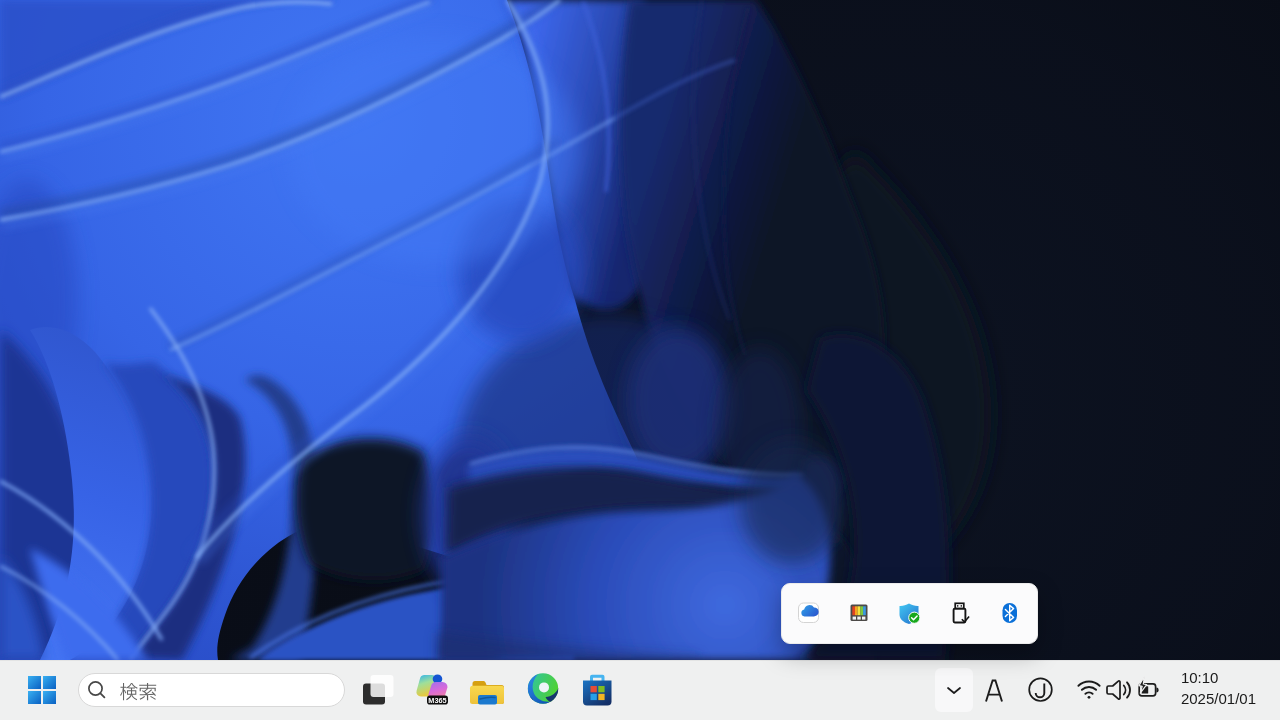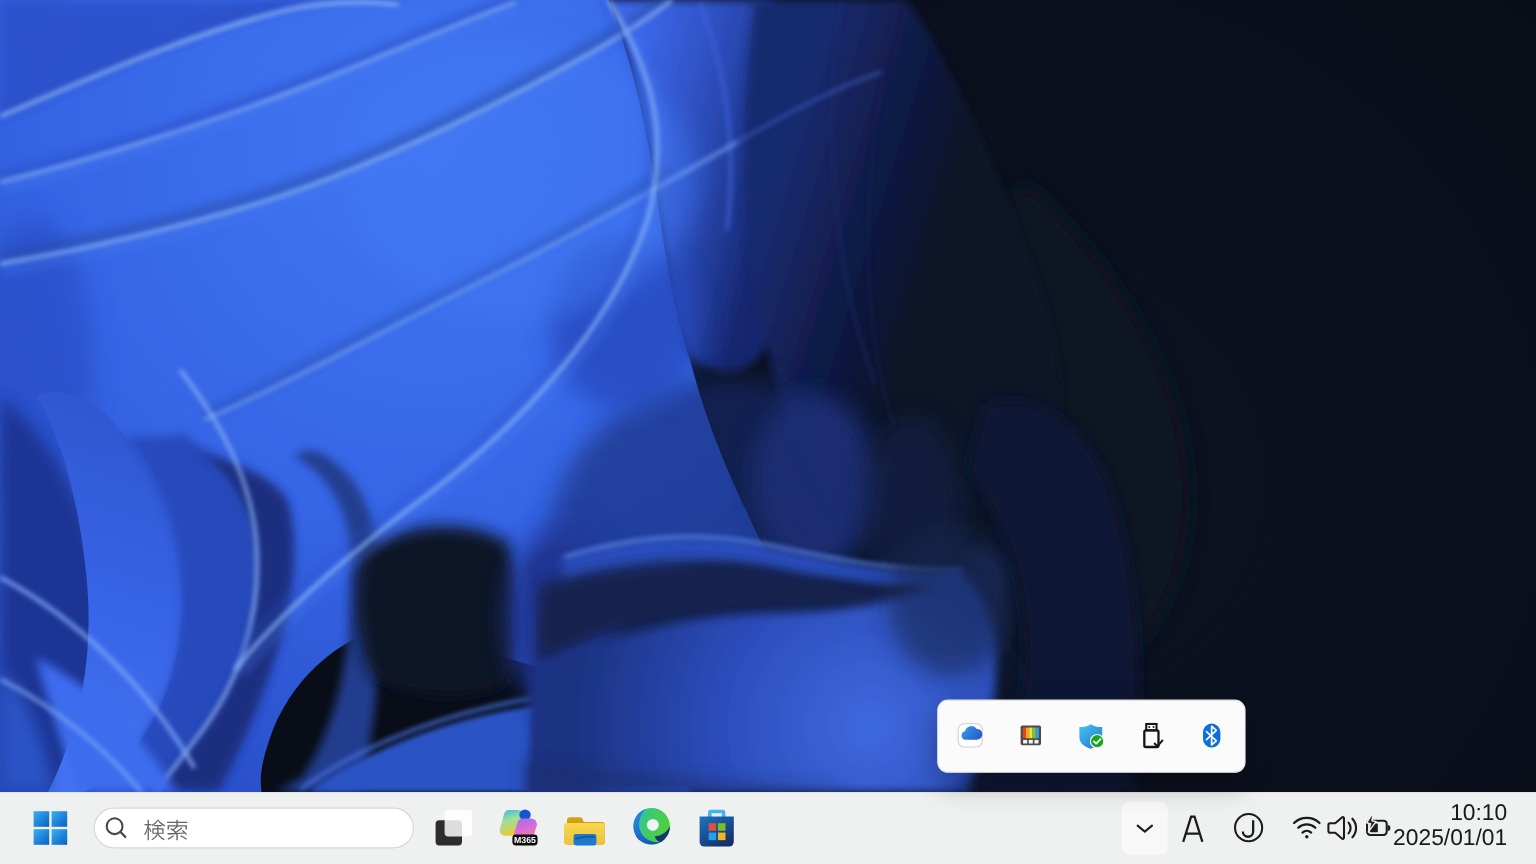--- a/index.html
+++ b/index.html
@@ -5,22 +5,22 @@
   html,body{margin:0;padding:0;width:1280px;height:720px;overflow:hidden;
     font-family:"Liberation Sans",sans-serif;}
   #stage{position:relative;width:1280px;height:720px;background:#0a0f1e;}
   #wall{position:absolute;left:0;top:0;}
   #taskbar{position:absolute;left:0;top:660px;width:1280px;height:60px;
     background:#eff0f0;border-top:1px solid #e3e4e4;box-sizing:border-box;}
   #flyout{position:absolute;left:781px;top:583px;width:257px;height:61px;
     background:#fbfbfc;border:1px solid #ebebeb;border-radius:9px;
     box-shadow:0 10px 24px rgba(0,0,0,.28);box-sizing:border-box;}
   .tb{position:absolute;}
-  #clock{position:absolute;right:24px;top:668px;text-align:right;
-    font-size:19px;line-height:20.8px;color:#1a1a1a;}
+  #clock{position:absolute;right:24px;top:668px;
+    font-size:15px;line-height:20.8px;color:#1a1a1a;}
 </style>
 </head>
 <body>
 <div id="stage">
   <svg id="wall" width="1280" height="720" viewBox="0 0 1280 720">
   <defs>
     <radialGradient id="bgr" cx="880" cy="400" r="560" gradientUnits="userSpaceOnUse">
       <stop offset="0" stop-color="#0d1424"></stop>
       <stop offset=".7" stop-color="#0b101d"></stop>
       <stop offset="1" stop-color="#090d17"></stop>

